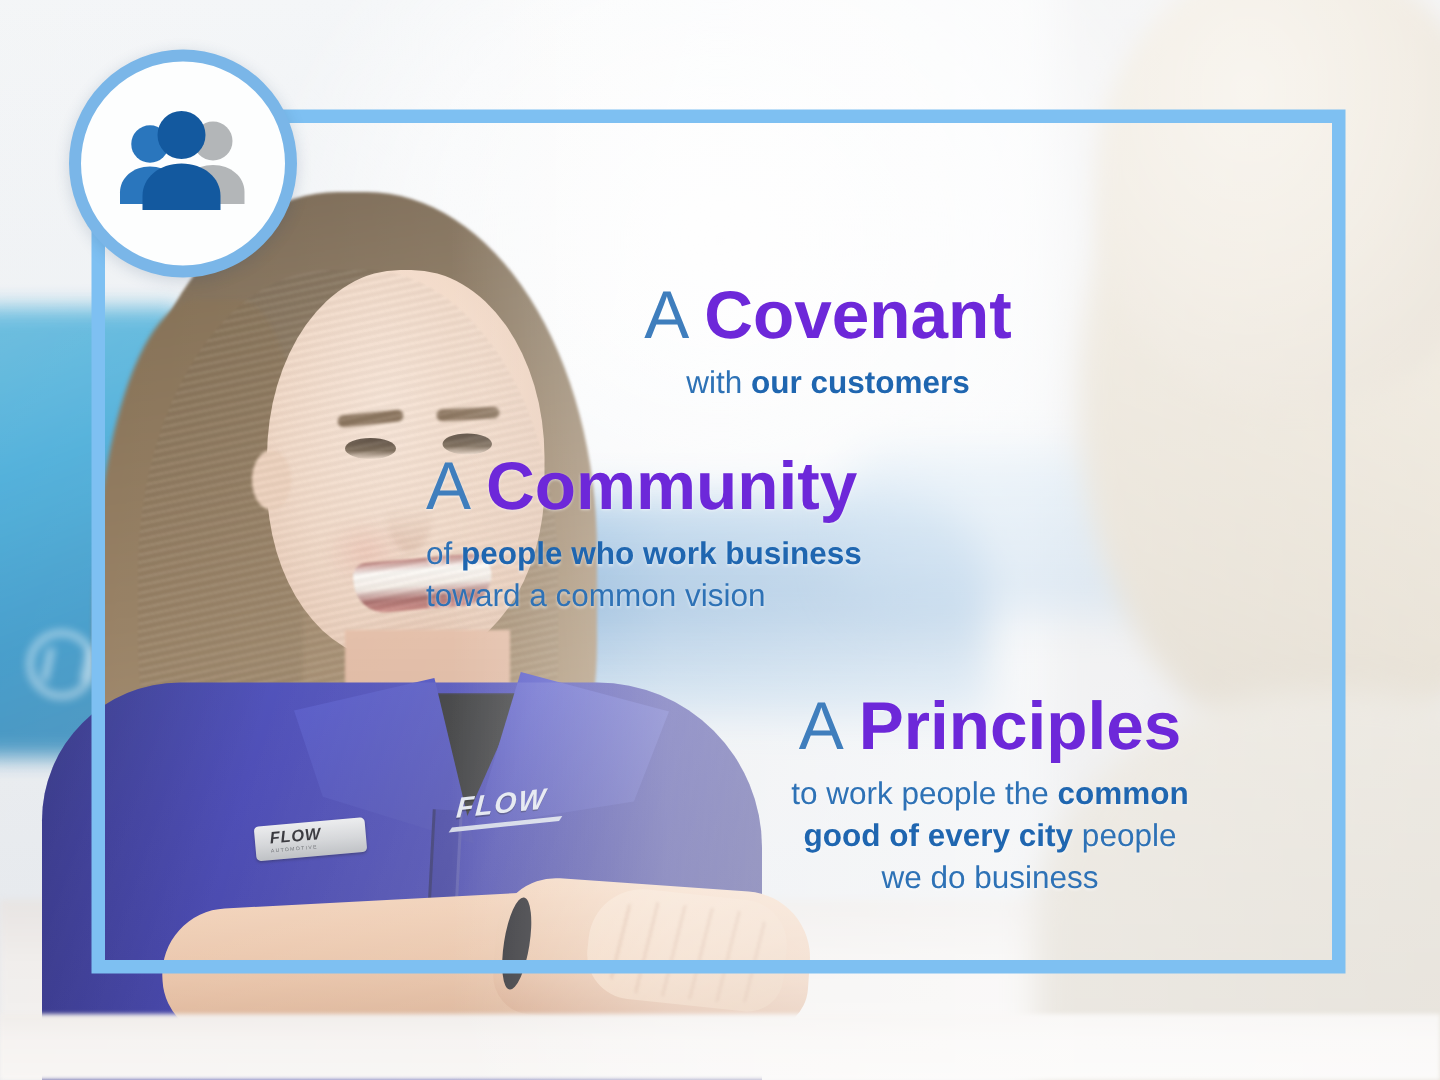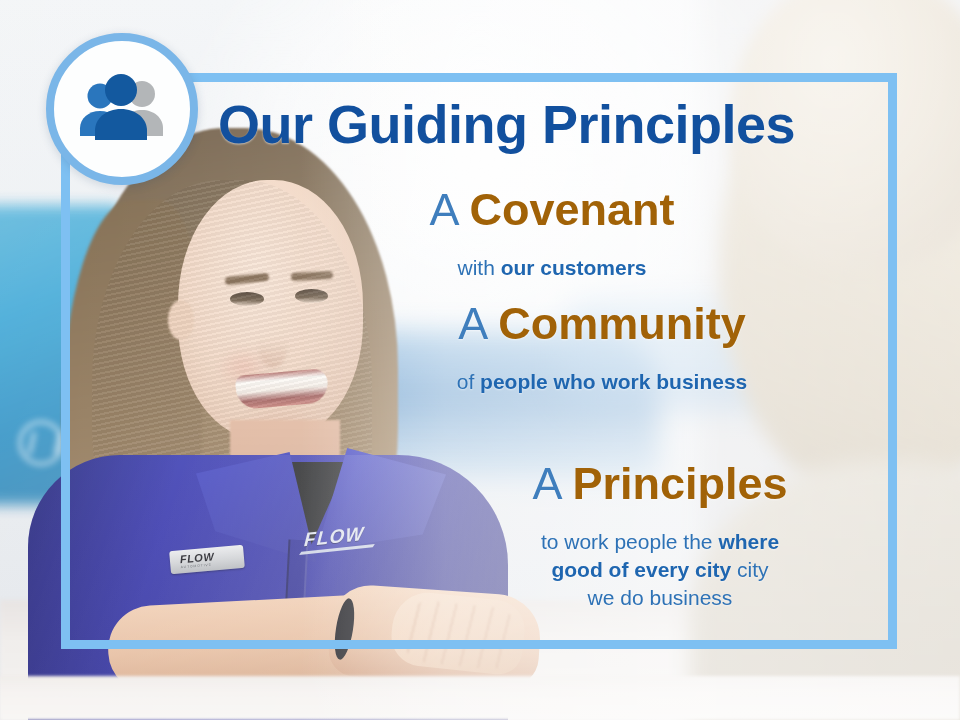--- a/index.html
+++ b/index.html
@@ -422,33 +422,33 @@
 
   .principle { position: absolute; width: 660px; }
   .p-title {
     font-size: 45px;
     line-height: 1.06;
     color: #2a6fb5;
     white-space: nowrap;
     text-shadow: 0 1px 2px rgba(255,255,255,.5);
   }
   .p-title .art { font-weight: 400; color: #3f7ebd; }
-  .p-title .word { font-weight: 700; color: #a16207; }
+  .p-title .word { font-weight: 700; color: #6d28d9; }
 
   .p-sub {
     font-size: 21px;
     line-height: 1.33;
     color: #2e72b6;
-    margin-top: 20px;
+    margin-top: 8px;
     text-shadow: 0 1px 2px rgba(255,255,255,.5);
   }
   .p-sub b { font-weight: 700; color: #1f66b0; }
 
   #p1 { left: 222px; top: 186px; text-align: center; }
-  #p2 { left: 272px; top: 300px; text-align: center; }
+  #p2 { left: 284px; top: 300px; text-align: left; }
   #p3 { left: 330px; top: 460px; text-align: center; }
 </style>
 </head>
 <body>
 
 <div id="stage">
 
   <div class="photo">
     <div class="bg-wall-r"></div>
     <div class="bg-glow"></div>
@@ -516,44 +516,44 @@
 
         <circle cx="26" cy="22" r="12.5" fill="#2a76bd"></circle>
         <path d="M26 37c-11.5 0-20 7.7-20 17.3V62h40v-7.7C46 44.7 37.5 37 26 37z" fill="#2a76bd"></path>
 
         <circle cx="47" cy="16" r="16" fill="#13599f"></circle>
         <path d="M47 35c-15 0-26 9.6-26 21.5V66h52v-9.5C73 44.6 62 35 47 35z" fill="#13599f"></path>
       </svg>
     </span>
   </div>
 
-  <div class="headline">Our Guiding Principles</div>
 
   <div class="principle" id="p1">
     <div class="p-title">
       <span class="art">A </span><span class="word">Covenant</span>
     </div>
     <div class="p-sub">
       <span>with </span><b>our customers</b>
     </div>
   </div>
 
   <div class="principle" id="p2">
     <div class="p-title">
       <span class="art">A </span><span class="word">Community</span>
     </div>
     <div class="p-sub">
       <div><span>of </span><b>people who work business</b></div>
+      <div>toward a common vision</div>
     </div>
   </div>
 
   <div class="principle" id="p3">
     <div class="p-title">
       <span class="art">A </span><span class="word">Principles</span>
     </div>
     <div class="p-sub">
-      <div><span>to work people the </span><b>where</b></div>
-      <div><b>good of every city</b><span> city</span></div>
+      <div><span>to work people the </span><b>common</b></div>
+      <div><b>good of every city</b><span> people</span></div>
       <div>we do business</div>
     </div>
   </div>
 
 </div>
 
 </body></html>

